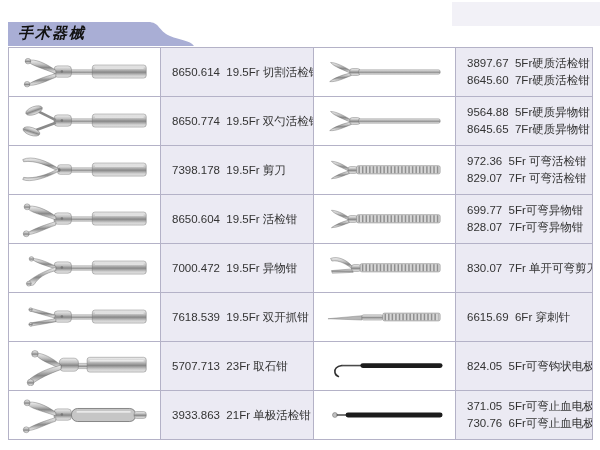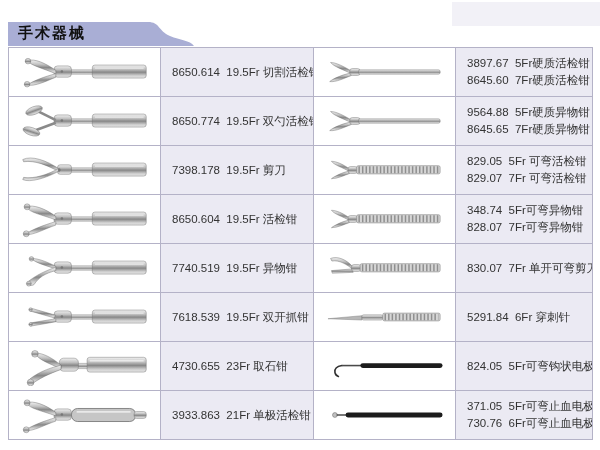--- a/index.html
+++ b/index.html
@@ -5,21 +5,21 @@
   html,body{margin:0;padding:0;}
   body{
     width:600px;height:450px;position:relative;background:#ffffff;
     font-family:"Liberation Sans","DejaVu Sans",sans-serif;
     overflow:hidden;
   }
   .top-shade{
     position:absolute;left:452px;top:2px;width:148px;height:24px;
     background:var(--shade,#f2f1f7);
   }
-  .title-wrap{position:absolute;left:8px;top:22px;width:192px;height:20px;}
+  .title-wrap{position:absolute;left:8px;top:22px;width:192px;height:20px;font-style:italic;}
   .title-bar-shape{position:absolute;left:0;top:0;width:192px;height:24px;}
   .title-text{
     position:absolute;left:10px;top:2px;font-size:15px;font-weight:bold;
     color:#111;letter-spacing:2px;
   }
   table.catalog{
     position:absolute;left:8px;top:47px;border-collapse:collapse;
     table-layout:fixed;width:584px;
   }
   table.catalog td{
@@ -135,21 +135,21 @@
           <td class="photo">
             <svg viewBox="0 0 140 46" preserveAspectRatio="xMidYMid meet">
               <path d="M30,22 C22,16 14,13 9,13 C13,18 22,20 30,25 Z" fill="url(#gm)" stroke="#666" stroke-width="0.5"></path>
               <path d="M30,24 C21,26 13,30 9,33 C16,33 24,29 30,27 Z" fill="url(#gm)" stroke="#666" stroke-width="0.5"></path>
               <rect x="28" y="19" width="11" height="8" rx="3" fill="url(#gm)" stroke="#6e6e6e" stroke-width="0.5"></rect>
               <rect x="38" y="18" width="96" height="9.5" rx="2" fill="#d6d6d6" stroke="#7c7c7c" stroke-width="0.6"></rect>
               <line x1="40" y1="22.75" x2="132" y2="22.75" stroke="#8f8f8f" stroke-width="8" stroke-dasharray="1.7 2.4"></line>
             </svg>
           </td>
           <td class="desc">
-            <div class="line">829.05  5Fr 可弯活检钳</div>
+            <div class="line">972.36  5Fr 可弯活检钳</div>
             <div class="line">829.07  7Fr 可弯活检钳</div>
           </td>
         </tr>
         <tr>
           <td class="photo">
             <svg viewBox="0 0 150 46" preserveAspectRatio="xMidYMid meet">
               <rect x="58" y="20.5" width="28" height="5" rx="2" fill="url(#gm)" stroke="#6e6e6e" stroke-width="0.5"></rect>
               <rect x="84" y="15" width="62" height="15" rx="3" fill="url(#gm)" stroke="#6e6e6e" stroke-width="0.5"></rect>
               <line x1="87" y1="18.5" x2="143" y2="18.5" stroke="#efefef" stroke-width="1.4" opacity="0.85"></line>
               <rect x="40" y="16" width="20" height="13" rx="4" fill="url(#gm)" stroke="#6e6e6e" stroke-width="0.5"></rect>
@@ -166,40 +166,40 @@
           <td class="photo">
             <svg viewBox="0 0 140 46" preserveAspectRatio="xMidYMid meet">
               <path d="M30,22 C22,16 14,13 9,13 C13,18 22,20 30,25 Z" fill="url(#gm)" stroke="#666" stroke-width="0.5"></path>
               <path d="M30,24 C21,26 13,30 9,33 C16,33 24,29 30,27 Z" fill="url(#gm)" stroke="#666" stroke-width="0.5"></path>
               <rect x="28" y="19" width="11" height="8" rx="3" fill="url(#gm)" stroke="#6e6e6e" stroke-width="0.5"></rect>
               <rect x="38" y="18" width="96" height="9.5" rx="2" fill="#d6d6d6" stroke="#7c7c7c" stroke-width="0.6"></rect>
               <line x1="40" y1="22.75" x2="132" y2="22.75" stroke="#8f8f8f" stroke-width="8" stroke-dasharray="1.7 2.4"></line>
             </svg>
           </td>
           <td class="desc">
-            <div class="line">348.74  5Fr可弯异物钳</div>
+            <div class="line">699.77  5Fr可弯异物钳</div>
             <div class="line">828.07  7Fr可弯异物钳</div>
           </td>
         </tr>
         <tr>
           <td class="photo">
             <svg viewBox="0 0 150 46" preserveAspectRatio="xMidYMid meet">
               <rect x="58" y="20.5" width="28" height="5" rx="2" fill="url(#gm)" stroke="#6e6e6e" stroke-width="0.5"></rect>
               <rect x="84" y="15" width="62" height="15" rx="3" fill="url(#gm)" stroke="#6e6e6e" stroke-width="0.5"></rect>
               <line x1="87" y1="18.5" x2="143" y2="18.5" stroke="#efefef" stroke-width="1.4" opacity="0.85"></line>
               <rect x="40" y="16" width="20" height="13" rx="4" fill="url(#gm)" stroke="#6e6e6e" stroke-width="0.5"></rect>
               <circle cx="49" cy="22.5" r="1.5" fill="#777"></circle>
               <path d="M42,21 C32,16 22,12 14,12 C18,17 30,20 42,24 Z" fill="url(#gm)" stroke="#666" stroke-width="0.5"></path>
               <circle cx="14" cy="12.5" r="2.6" fill="url(#gm)" stroke="#666" stroke-width="0.5"></circle>
               <path d="M42,26 C30,29 22,34 17,42 C14,44 10,43 9,40 C12,37 20,30 42,22 Z" fill="url(#gm)" stroke="#666" stroke-width="0.5"></path>
               <circle cx="11" cy="41" r="2.8" fill="url(#gm)" stroke="#666" stroke-width="0.5"></circle>
             </svg>
           </td>
           <td class="desc">
-            <div class="line">7740.519  19.5Fr 异物钳</div>
+            <div class="line">7000.472  19.5Fr 异物钳</div>
           </td>
           <td class="photo">
             <svg viewBox="0 0 140 46" preserveAspectRatio="xMidYMid meet">
               <path d="M34,22 C26,13 16,9 8,12 L9.5,15 C18,13.5 27,19 34,25 Z" fill="url(#gm)" stroke="#666" stroke-width="0.5"></path>
               <path d="M34,24 L9,26 L10,29 L34,28 Z" fill="url(#gm)" stroke="#666" stroke-width="0.5"></path>
               <rect x="32" y="19" width="11" height="8" rx="3" fill="url(#gm)" stroke="#6e6e6e" stroke-width="0.5"></rect>
               <rect x="42" y="18" width="92" height="9.5" rx="2" fill="#d6d6d6" stroke="#7c7c7c" stroke-width="0.6"></rect>
               <line x1="44" y1="22.75" x2="132" y2="22.75" stroke="#8f8f8f" stroke-width="8" stroke-dasharray="1.7 2.4"></line>
             </svg>
           </td>
@@ -226,38 +226,38 @@
           </td>
           <td class="photo">
             <svg viewBox="0 0 140 46" preserveAspectRatio="xMidYMid meet">
               <polygon points="5,25 44,21.5 44,26.5" fill="#b7b7b7" stroke="#777" stroke-width="0.5"></polygon>
               <rect x="44" y="20.5" width="24" height="6" rx="2" fill="url(#gm)" stroke="#6e6e6e" stroke-width="0.5"></rect>
               <rect x="68" y="18.5" width="66" height="9" rx="2" fill="#d6d6d6" stroke="#7c7c7c" stroke-width="0.6"></rect>
               <line x1="70" y1="23" x2="132" y2="23" stroke="#8f8f8f" stroke-width="7.5" stroke-dasharray="1.7 2.4"></line>
             </svg>
           </td>
           <td class="desc">
-            <div class="line">5291.84  6Fr 穿刺针</div>
+            <div class="line">6615.69  6Fr 穿刺针</div>
           </td>
         </tr>
         <tr>
           <td class="photo">
             <svg viewBox="0 0 150 46" preserveAspectRatio="xMidYMid meet">
               <rect x="66" y="20" width="14" height="6" rx="2" fill="url(#gm)" stroke="#6e6e6e" stroke-width="0.5"></rect>
               <rect x="78" y="13" width="68" height="17" rx="3" fill="url(#gm)" stroke="#6e6e6e" stroke-width="0.5"></rect>
               <line x1="81" y1="17" x2="143" y2="17" stroke="#efefef" stroke-width="1.6" opacity="0.85"></line>
               <rect x="46" y="14" width="22" height="15" rx="5" fill="url(#gm)" stroke="#6e6e6e" stroke-width="0.5"></rect>
               <path d="M48,22 C38,14 28,8 18,8 C22,16 34,20 48,26 Z" fill="url(#gm)" stroke="#666" stroke-width="0.5"></path>
               <circle cx="18" cy="9" r="3.8" fill="url(#gm)" stroke="#666" stroke-width="0.5"></circle>
               <path d="M48,27 C34,32 22,38 14,44 L10,40 C18,32 32,26 48,22 Z" fill="url(#gm)" stroke="#666" stroke-width="0.5"></path>
               <circle cx="13" cy="42" r="3.8" fill="url(#gm)" stroke="#666" stroke-width="0.5"></circle>
             </svg>
           </td>
           <td class="desc">
-            <div class="line">4730.655  23Fr 取石钳</div>
+            <div class="line">5707.713  23Fr 取石钳</div>
           </td>
           <td class="photo">
             <svg viewBox="0 0 140 46" preserveAspectRatio="xMidYMid meet">
               <path d="M21,22.5 q-9,1.5 -8,8 q0.7,3.5 4,4.5" fill="none" stroke="#303030" stroke-width="1.8" stroke-linecap="round"></path>
               <line x1="21" y1="22.5" x2="45" y2="22.5" stroke="#4a4a4a" stroke-width="1.8"></line>
               <line x1="45" y1="22.5" x2="134" y2="22.5" stroke="#1c1c1c" stroke-width="5.5" stroke-linecap="round"></line>
             </svg>
           </td>
           <td class="desc">
             <div class="line">824.05  5Fr可弯钩状电极</div>

